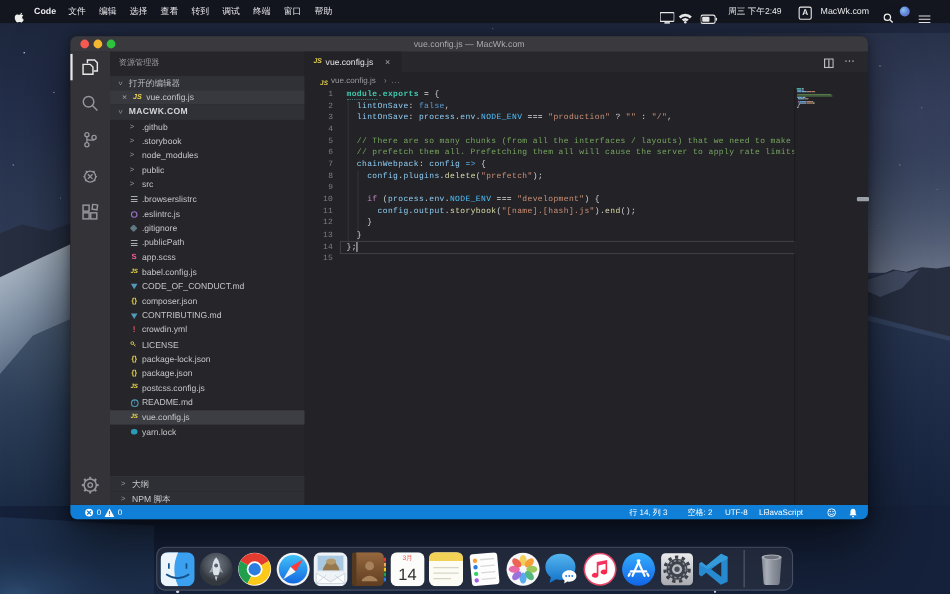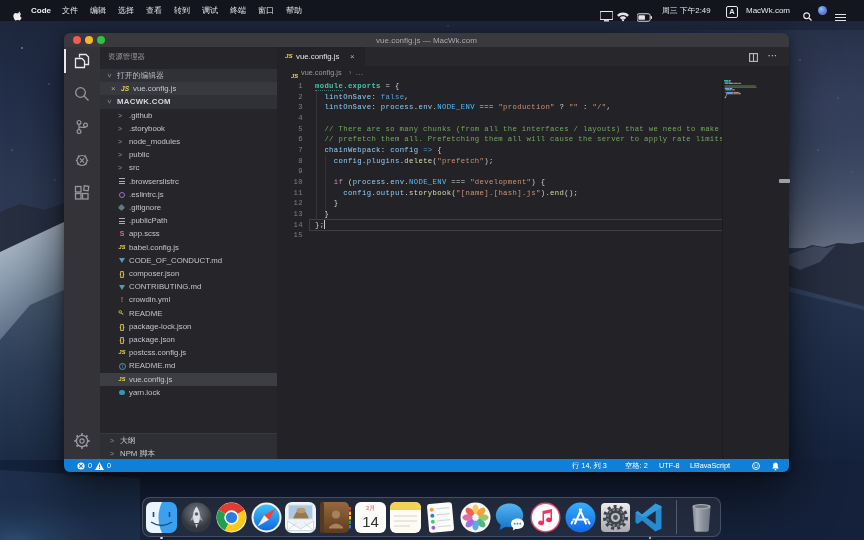--- a/index.html
+++ b/index.html
@@ -285,21 +285,21 @@
   </div>
 <div class="abs row" style="top:293.4px">
     <b class="fi" style="color:#e05561;font-size:7.5px">!</b>
     <span class="nm">crowdin.yml</span>
   </div>
 <div class="abs row" style="top:306.6px">
     <svg class="ic" style="left:18px;top:3px" width="8" height="8" viewBox="0 0 8 8">
       <circle cx="3" cy="2.5" r="1.7" fill="none" stroke="#d8c84a" stroke-width="1.1"></circle>
       <path d="M4.2 3.8 L6.8 6.4 M5.6 5.2 L6.8 4.2" stroke="#d8c84a" stroke-width="1.1" fill="none"></path>
     </svg>
-    <span class="nm">README</span>
+    <span class="nm">LICENSE</span>
   </div>
 <div class="abs row" style="top:319.8px">
     <b class="fi fbr">{}</b>
     <span class="nm">package-lock.json</span>
   </div>
 <div class="abs row" style="top:333px">
     <b class="fi fbr">{}</b>
     <span class="nm">package.json</span>
   </div>
 <div class="abs row" style="top:346.2px">

